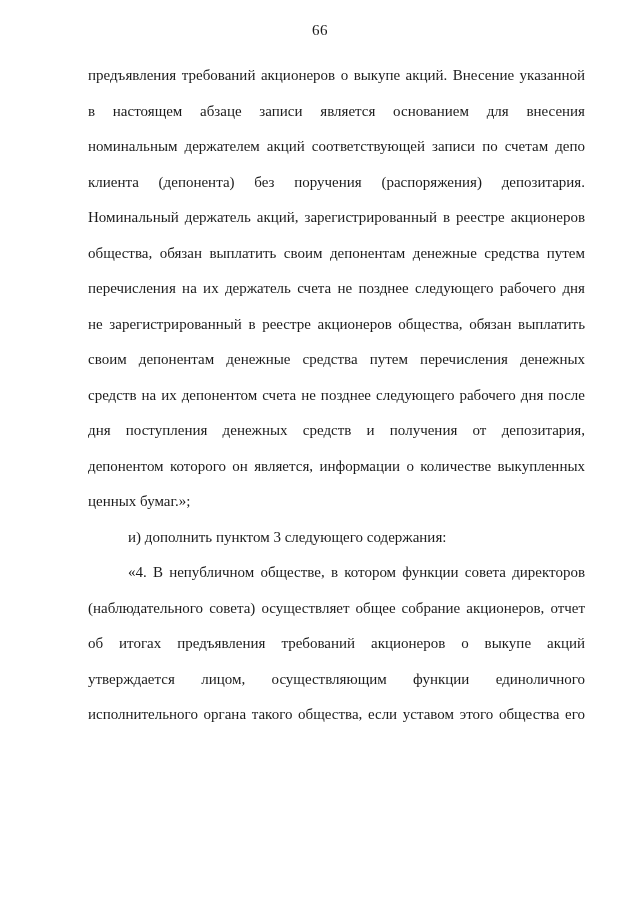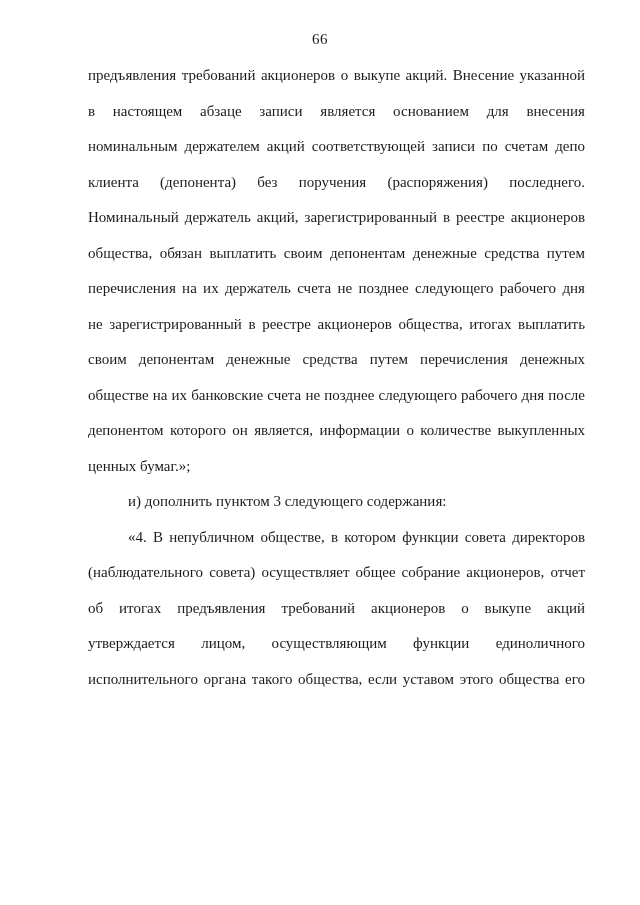--- a/index.html
+++ b/index.html
@@ -11,21 +11,21 @@
     position: relative;
     width: 640px;
     height: 905px;
     background: #ffffff;
     font-family: "Liberation Serif", "DejaVu Serif", serif;
     color: #1b1b1b;
     overflow: hidden;
   }
   .page-number {
     position: absolute;
-    top: 31px;
+    top: 22px;
     left: 0;
     right: 0;
     text-align: center;
     font-size: 15px;
     letter-spacing: 0.5px;
   }
   .text-block {
     position: absolute;
     top: 58px;
     left: 88px;
@@ -54,27 +54,28 @@
 
 <div class="page">
 
   <div class="page-number">66</div>
 
   <div class="text-block">
 
     <div class="line justify">предъявления требований акционеров о выкупе акций. Внесение указанной</div>
     <div class="line justify">в настоящем абзаце записи является основанием для внесения</div>
     <div class="line justify">номинальным держателем акций соответствующей записи по счетам депо</div>
-    <div class="line justify">клиента (депонента) без поручения (распоряжения) последнего.</div>
+    <div class="line justify">клиента (депонента) без поручения (распоряжения) депозитария.</div>
     <div class="line justify">Номинальный держатель акций, зарегистрированный в реестре акционеров</div>
     <div class="line justify">общества, обязан выплатить своим депонентам денежные средства путем</div>
     <div class="line justify">перечисления на их держатель счета не позднее следующего рабочего дня</div>
-    <div class="line justify">не зарегистрированный в реестре акционеров общества, итогах выплатить</div>
+    <div class="line justify">не зарегистрированный в реестре акционеров общества, обязан выплатить</div>
     <div class="line justify">своим депонентам денежные средства путем перечисления денежных</div>
-    <div class="line justify">обществе на их банковские счета не позднее следующего рабочего дня после</div>
+    <div class="line justify">средств на их депонентом счета не позднее следующего рабочего дня после</div>
+    <div class="line justify">дня поступления денежных средств и получения от депозитария,</div>
     <div class="line justify">депонентом которого он является, информации о количестве выкупленных</div>
     <div class="line left">ценных бумаг.»;</div>
 
     <div class="line left indent">и) дополнить пунктом 3 следующего содержания:</div>
 
     <div class="line justify indent">«4. В непубличном обществе, в котором функции совета директоров</div>
     <div class="line justify">(наблюдательного совета) осуществляет общее собрание акционеров, отчет</div>
     <div class="line justify">об итогах предъявления требований акционеров о выкупе акций</div>
     <div class="line justify">утверждается лицом, осуществляющим функции единоличного</div>
     <div class="line justify">исполнительного органа такого общества, если уставом этого общества его</div>

